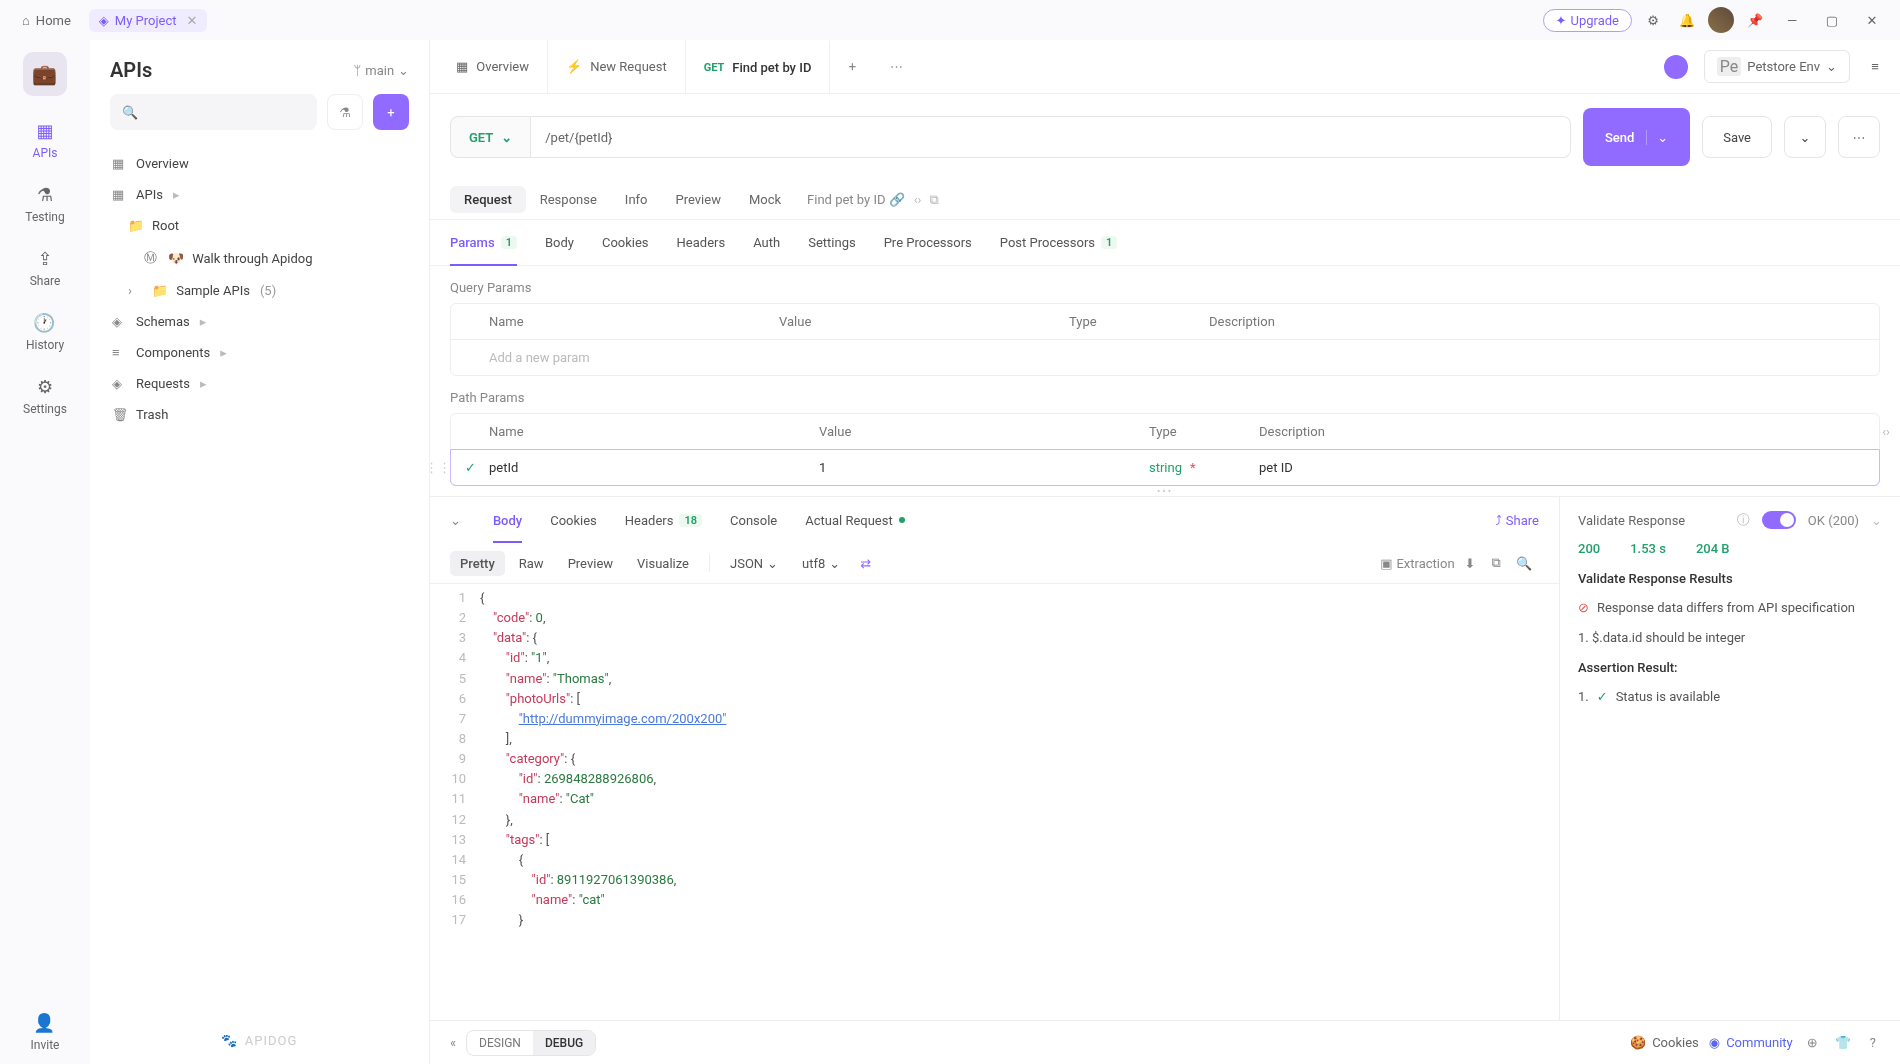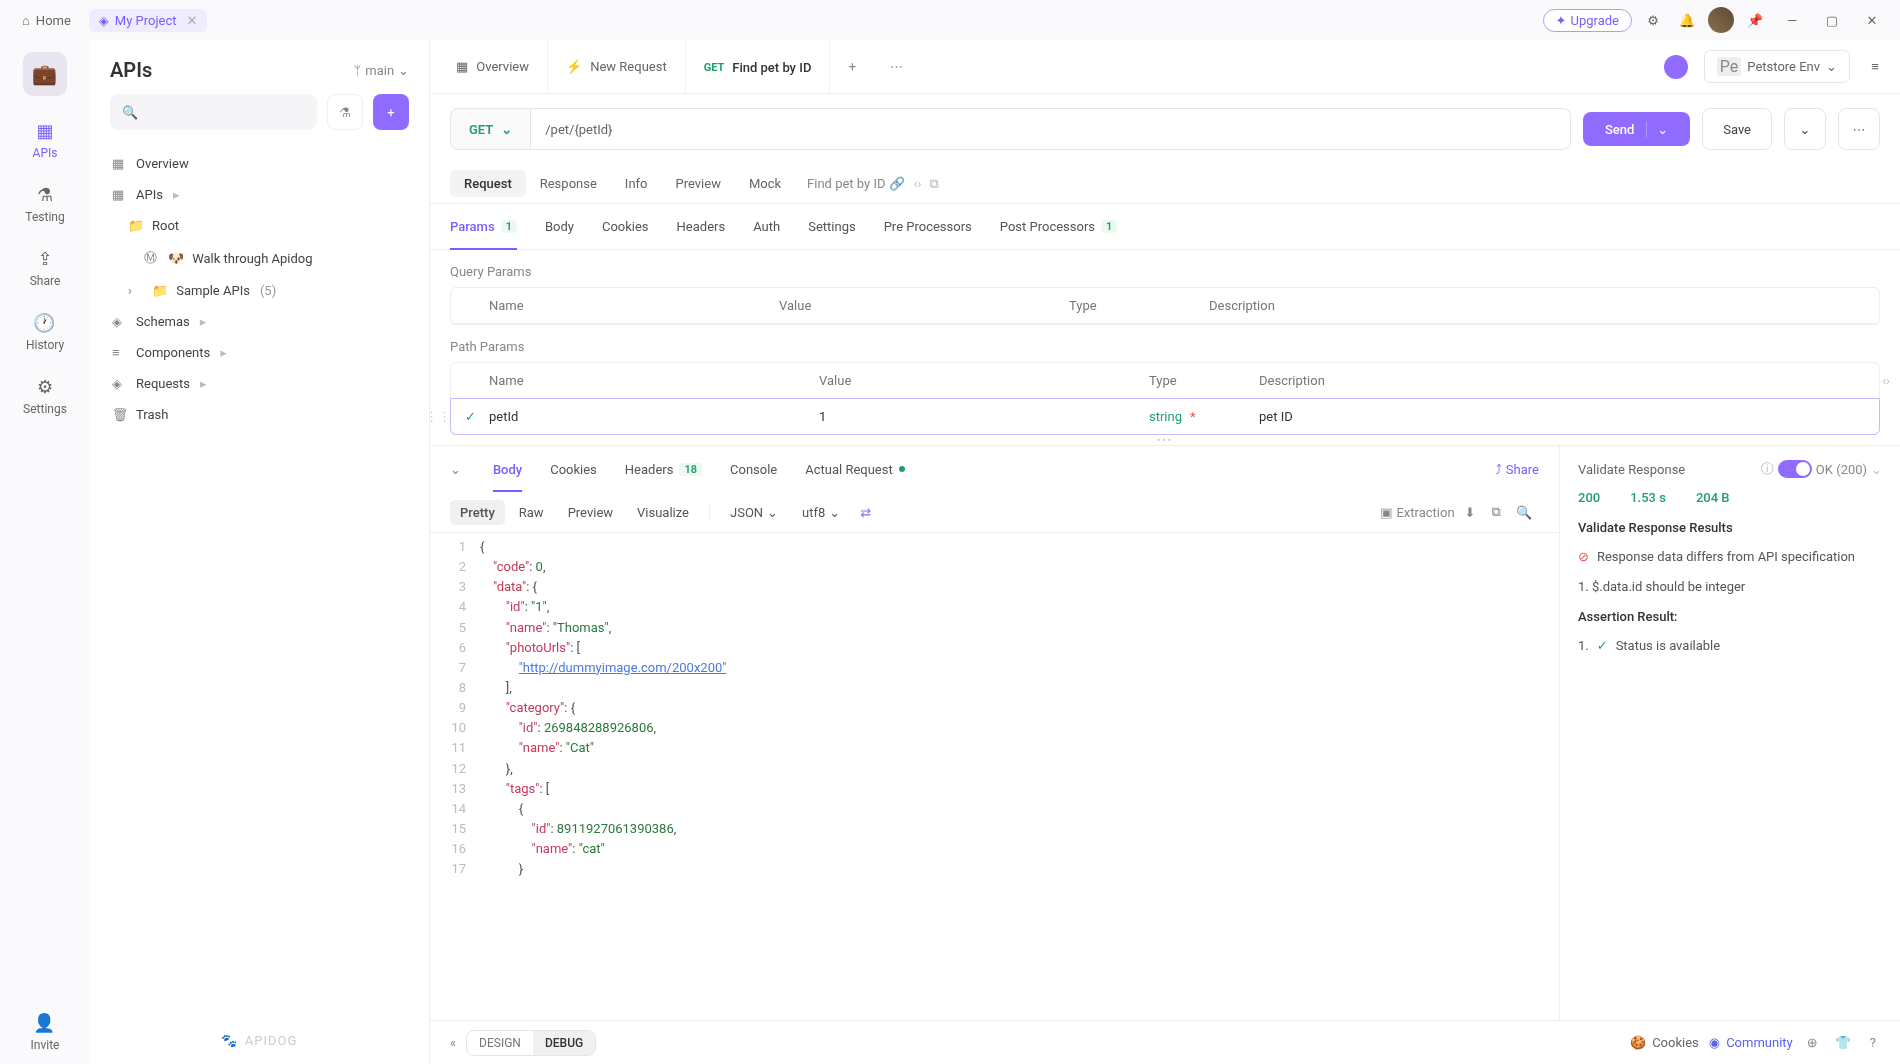--- a/index.html
+++ b/index.html
@@ -47,21 +47,21 @@
 .tab-add{width:44px;display:flex;align-items:center;justify-content:center;color:#888;cursor:pointer}
 .tab-menu{width:44px;display:flex;align-items:center;justify-content:center;color:#888;cursor:pointer}
 .tabs-spacer{flex:1}
 .av-badge{width:24px;height:24px;border-radius:50%;background:#916aff;margin-right:16px}
 .env-select{border:1px solid #e5e5e5;border-radius:6px;padding:6px 12px;display:flex;align-items:center;gap:6px;color:#666;cursor:pointer;margin-right:8px}
 .env-select .pe{background:#eee;border-radius:3px;padding:0 3px;font-size:16px;color:#888}
 .ham{width:34px;height:34px;display:flex;align-items:center;justify-content:center;color:#666;cursor:pointer}
 .urlbar{padding:14px 20px;display:flex;gap:12px;align-items:center}
 .method-sel{border:1px solid #e5e5e5;border-radius:8px 0 0 8px;height:42px;padding:0 18px;display:flex;align-items:center;gap:8px;color:#22a06b;font-weight:600;cursor:pointer;background:#fafafa}
 .url-input{flex:1;border:1px solid #e5e5e5;border-left:none;border-radius:0 8px 8px 0;height:42px;padding:0 14px;display:flex;align-items:center;color:#666;margin-left:-12px}
-.send-btn{background:#916aff;color:#fff;border-radius:8px;height:34px;padding:0 22px;display:flex;align-items:center;gap:8px;cursor:pointer;font-weight:500}
+.send-btn{background:#916aff;color:#fff;border-radius:8px;height:58px;padding:0 22px;display:flex;align-items:center;gap:8px;cursor:pointer;font-weight:500}
 .send-drop{border-left:1px solid rgba(255,255,255,.3);padding-left:10px;margin-left:4px}
 .save-btn{border:1px solid #e5e5e5;border-radius:8px;height:42px;padding:0 20px;display:flex;align-items:center;cursor:pointer;color:#444;gap:8px}
 .more-btn{border:1px solid #e5e5e5;border-radius:8px;width:42px;height:42px;display:flex;align-items:center;justify-content:center;cursor:pointer;color:#666}
 .subtabs{padding:0 20px;display:flex;align-items:center;gap:0;border-bottom:1px solid #f0f0f0;height:40px}
 .subtab{padding:6px 14px;border-radius:6px;cursor:pointer;color:#666}
 .subtab.active{background:#f3f3f5;color:#333;font-weight:500}
 .subtab-label{color:#888;margin-left:12px}
 .subtab-ico{color:#bbb;cursor:pointer;padding:4px}
 .reqtabs{padding:0 20px;display:flex;gap:28px;height:46px;align-items:center;border-bottom:1px solid #f0f0f0}
 .reqtab{cursor:pointer;color:#555;height:100%;display:flex;align-items:center;position:relative;gap:6px}
@@ -105,21 +105,21 @@
 .code{flex:1;overflow:auto;font-family:Menlo,Consolas,monospace;font-size:13px;line-height:1.55;padding:4px 0}
 .code-line{display:flex}
 .ln{width:50px;text-align:right;padding-right:14px;color:#bbb;user-select:none}
 .lc{flex:1;white-space:pre}
 .tk-key{color:#c43a5a}
 .tk-str{color:#2a7a3f}
 .tk-num{color:#2a7a3f}
 .tk-url{color:#4a7ae0;text-decoration:underline}
 .tk-punc{color:#555}
 .resp-right{width:340px;padding:14px 18px;display:flex;flex-direction:column;gap:12px;overflow:auto}
-.vr-head{display:flex;align-items:center;gap:4px}
+.vr-head{display:flex;align-items:center;gap:12px}
 .vr-title{color:#666;flex:1}
 .toggle{width:34px;height:18px;background:#916aff;border-radius:10px;position:relative;cursor:pointer}
 .toggle::after{content:"";position:absolute;right:2px;top:2px;width:14px;height:14px;background:#fff;border-radius:50%}
 .ok-badge{color:#888}
 .stats{display:flex;gap:30px;color:#22a06b;font-weight:500}
 .vr-sec{color:#333;font-weight:500;margin-top:3px}
 .vr-err{display:flex;gap:8px;color:#555;line-height:1.5}
 .err-ico{color:#e0524f;flex-shrink:0}
 .ok-ico{color:#22a06b;flex-shrink:0}
 .footer{height:44px;border-top:1px solid #eee;display:flex;align-items:center;padding:0 20px;gap:10px}
@@ -335,20 +335,24 @@
 
       <div class="section-title">Query Params</div>
       <div class="ptable">
         <div class="ptable-head">
           <div class="pc-check"></div>
             <div class="pc-name">Name</div>
             <div class="pc-value">Value</div>
             <div class="pc-type">Type</div>
             <div class="pc-desc">Description</div>
         </div>
+        <div class="ptable-row">
+          <div class="pc-check"></div>
+            <div class="pc-name placeholder">Add a new param</div>
+        </div>
       </div>
 
       <div class="section-title">Path Params</div>
       <div class="ptable hl">
         <div class="ptable-head">
           <div class="pc-check"></div>
             <div class="pc-name" style="width:330px">Name</div>
             <div class="pc-value" style="width:330px">Value</div>
             <div class="pc-type" style="width:110px">Type</div>
             <div class="pc-desc">Description</div>

